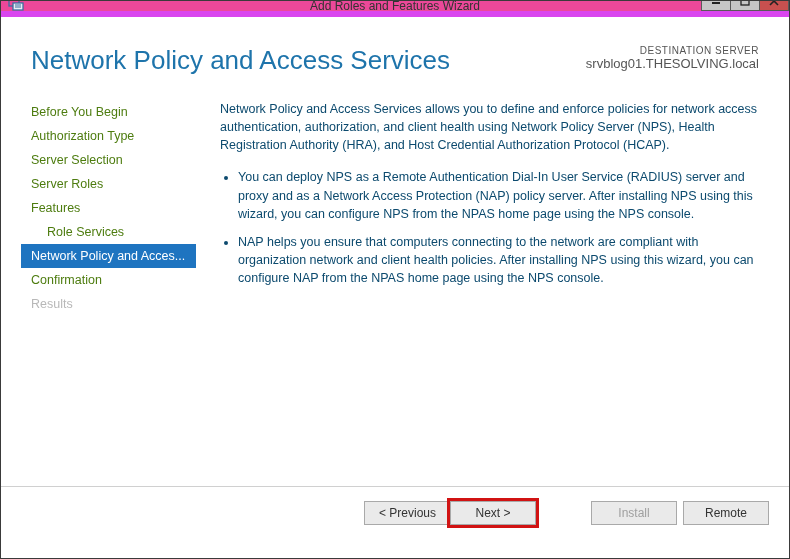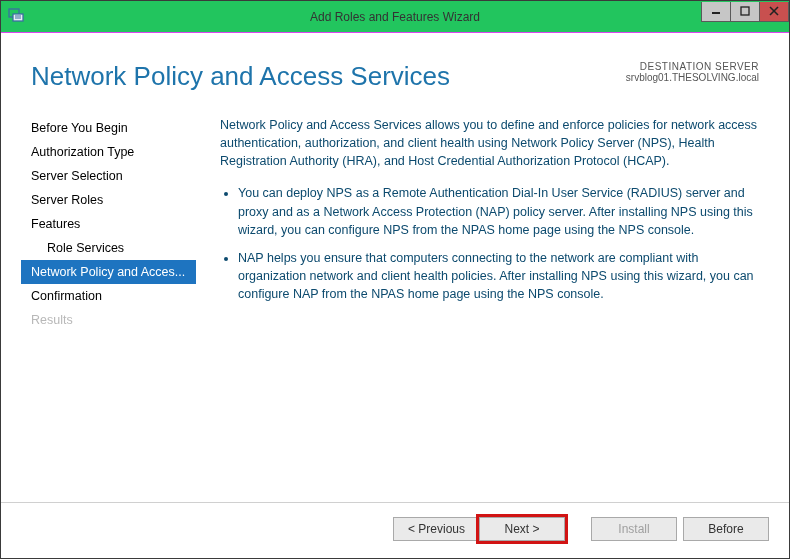--- a/index.html
+++ b/index.html
@@ -10,25 +10,25 @@
     color: #333;
     background: #fff;
     width: 790px;
     height: 559px;
     overflow: hidden;
     border: 1px solid #3a3a3a;
   }
 
   
   .titlebar {
-    height: 32px;
-    background: #22c55e;
+    height: 16px;
+    background: #ec4899;
     display: flex;
     align-items: center;
-    border-bottom: 1px solid #d946ef;
+    border-bottom: 6px solid #d946ef;
     position: relative;
   }
   .titlebar .sys-icon {
     width: 30px;
     text-align: center;
     color: #3b6fa0;
     font-size: 16px;
   }
   .titlebar .title-text {
     position: absolute;
@@ -71,39 +71,39 @@
     font-size: 26px;
     font-weight: 300;
     color: #1e74ab;
     flex: 1;
   }
   .dest-block {
     text-align: right;
     color: #4a4a4a;
   }
   .dest-label { font-size: 10px; letter-spacing: 0.5px; color: #555; }
-  .dest-server { font-size: 10px; color: #555; }
+  .dest-server { font-size: 13px; color: #555; }
 
   
   .body-row {
     display: flex;
     padding: 10px 20px 0 20px;
     height: 400px;
   }
 
   
   .steps {
     width: 175px;
     flex-shrink: 0;
     padding-top: 4px;
   }
   .step {
     padding: 5px 10px 5px 10px;
     font-size: 12.5px;
-    color: #000000;
+    color: #4d7c0f;
     cursor: pointer;
     white-space: nowrap;
     overflow: hidden;
     text-overflow: ellipsis;
   }
   .step.sub { padding-left: 26px; }
   .step.disabled { color: #b8b8b8; cursor: default; }
   .step.selected {
     background: #1e74c0;
     color: #fff;
@@ -135,21 +135,21 @@
   .btn {
     min-width: 86px;
     height: 24px;
     border: 1px solid #a9a9a9;
     background: #eaeaea;
     font-size: 12px;
     color: #333;
     cursor: pointer;
     padding: 0 6px;
   }
-  .btn.disabled { color: #a0a0a0; cursor: default; }
+  .btn.disabled { color: #a0a0a0; cursor: default; margin-left: 29px; }
   .btn-group .btn:first-child { border-right: none; }
   .btn.highlight {
     outline: 3px solid #d11313;
     outline-offset: 0;
     position: relative;
     z-index: 2;
   }
   .spacer { width: 14px; }
 
 </style>
@@ -217,14 +217,14 @@
   </div>
 </div>
 
 <div class="button-bar">
   <div class="btn-group">
     <button class="btn">&lt; Previous</button>
     <button class="btn highlight">Next &gt;</button>
   </div>
   <div class="spacer"></div>
   <button class="btn disabled">Install</button>
-  <button class="btn">Before</button>
+  <button class="btn">Remote</button>
 </div>
 
 </body></html>

